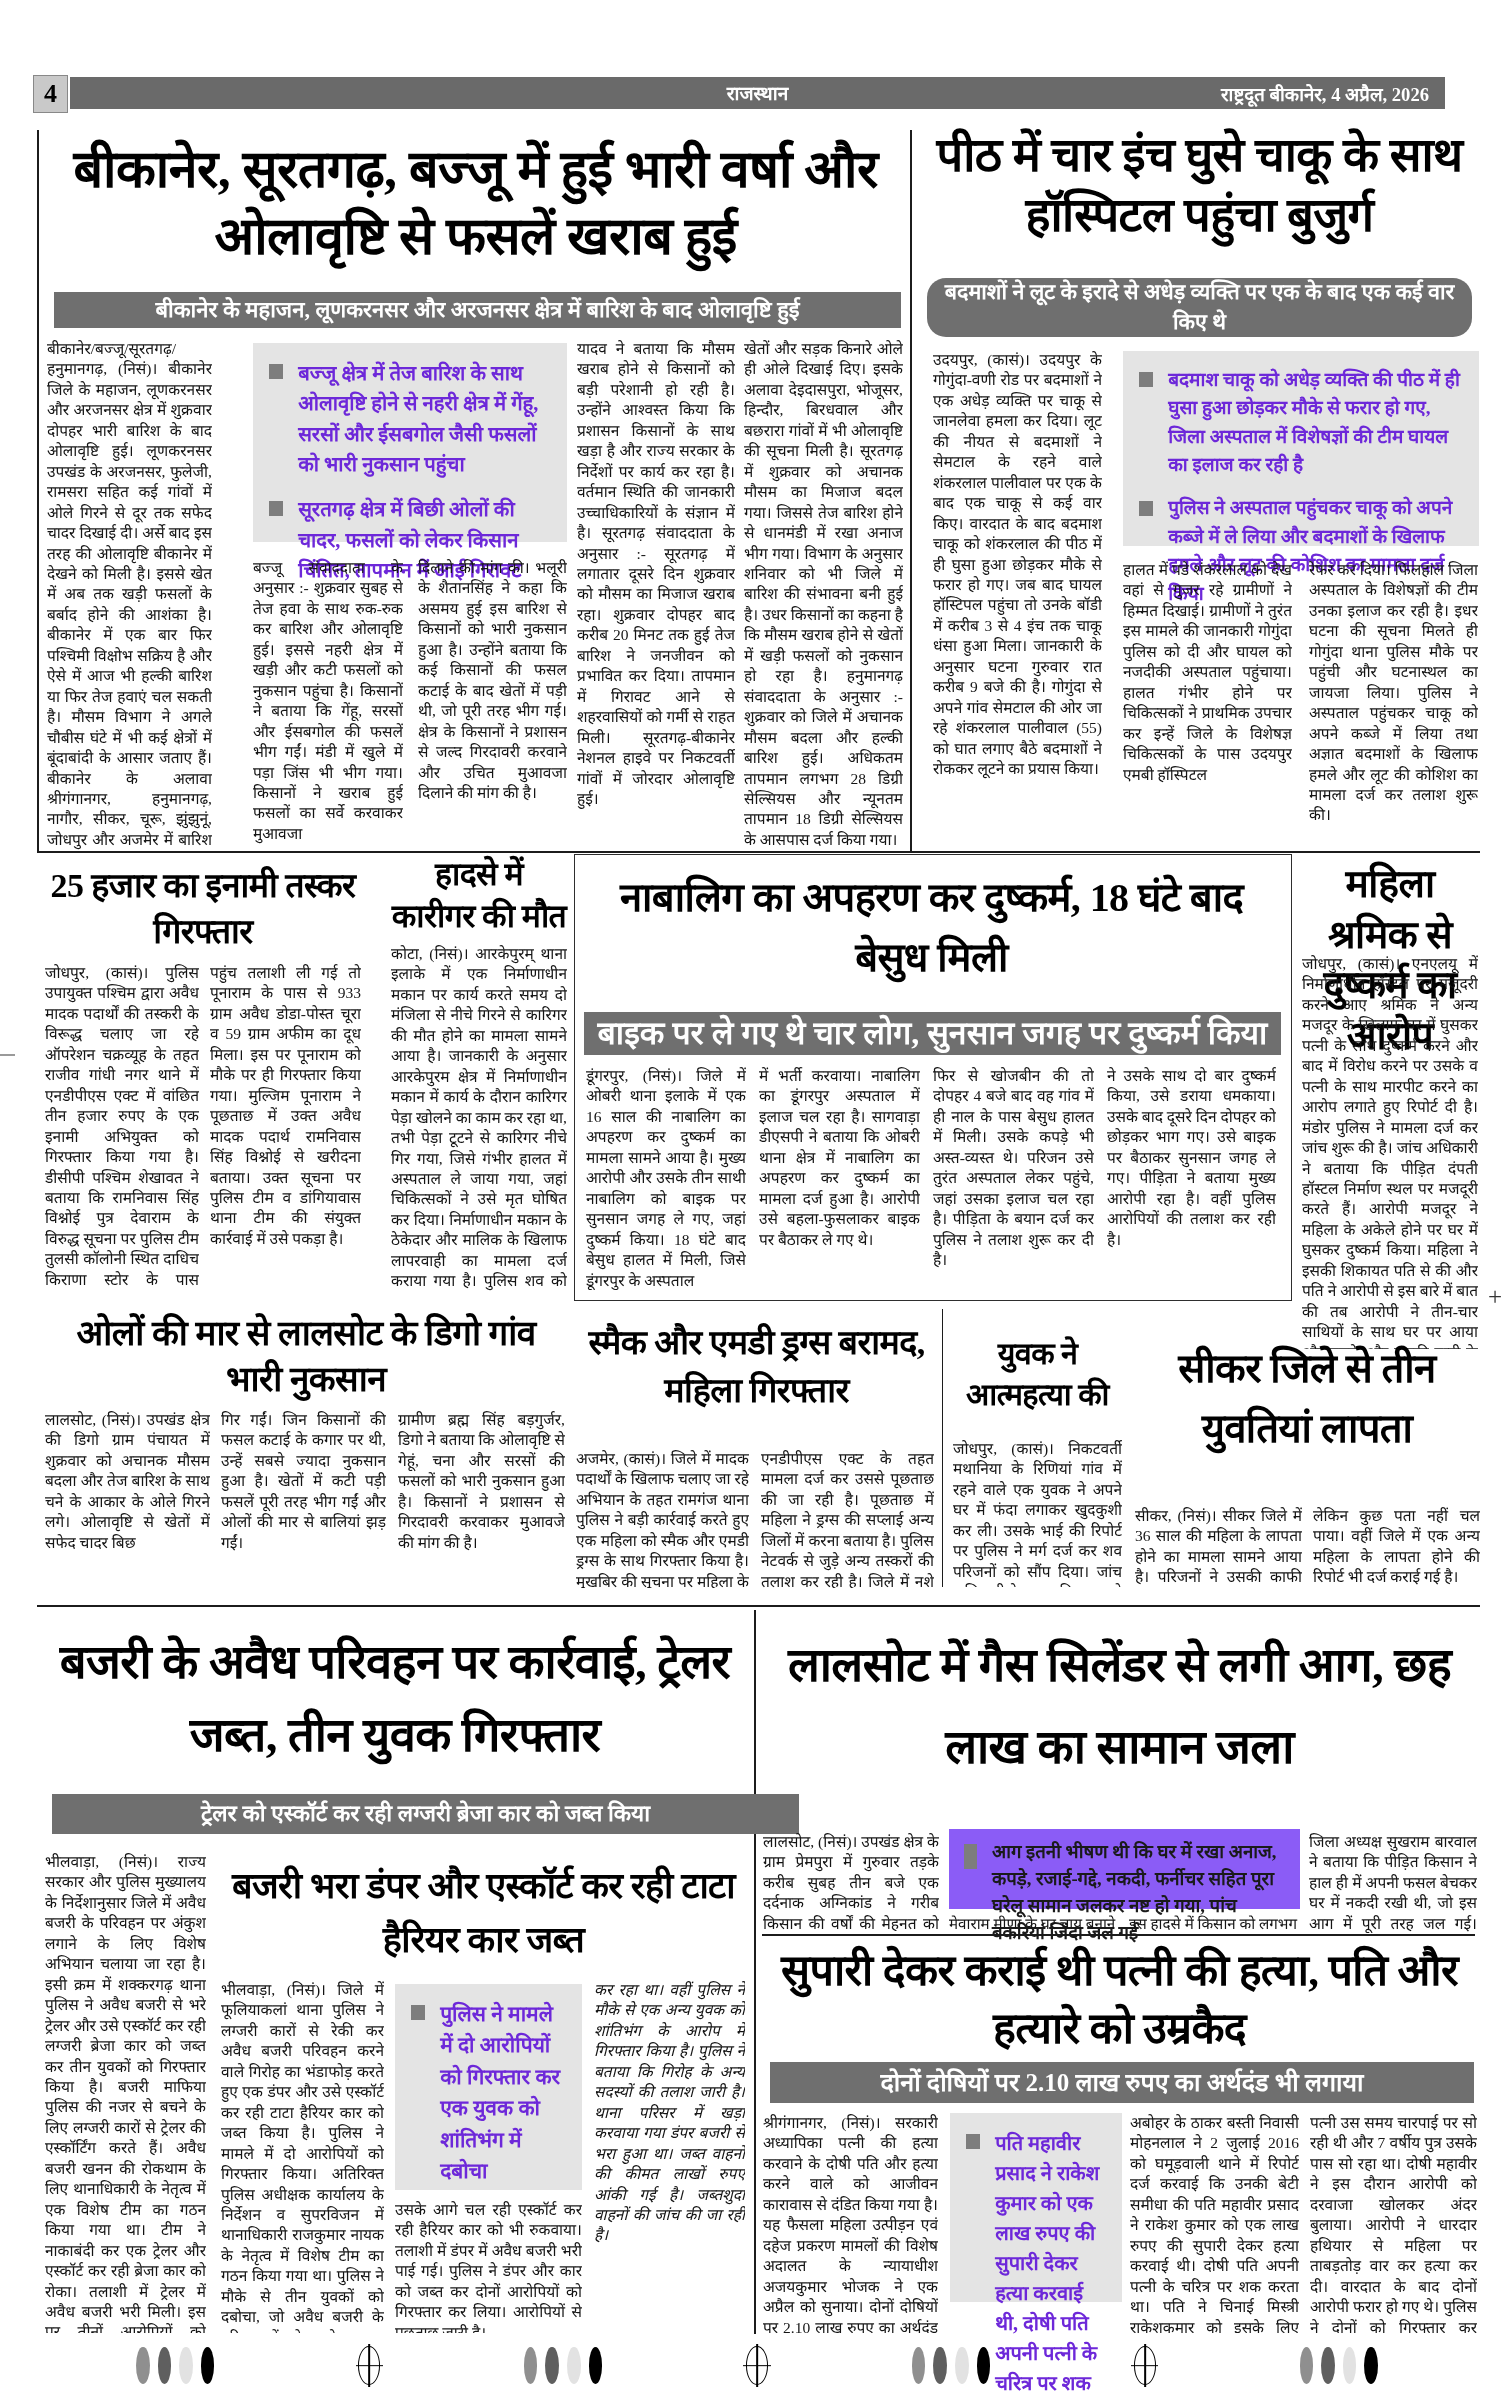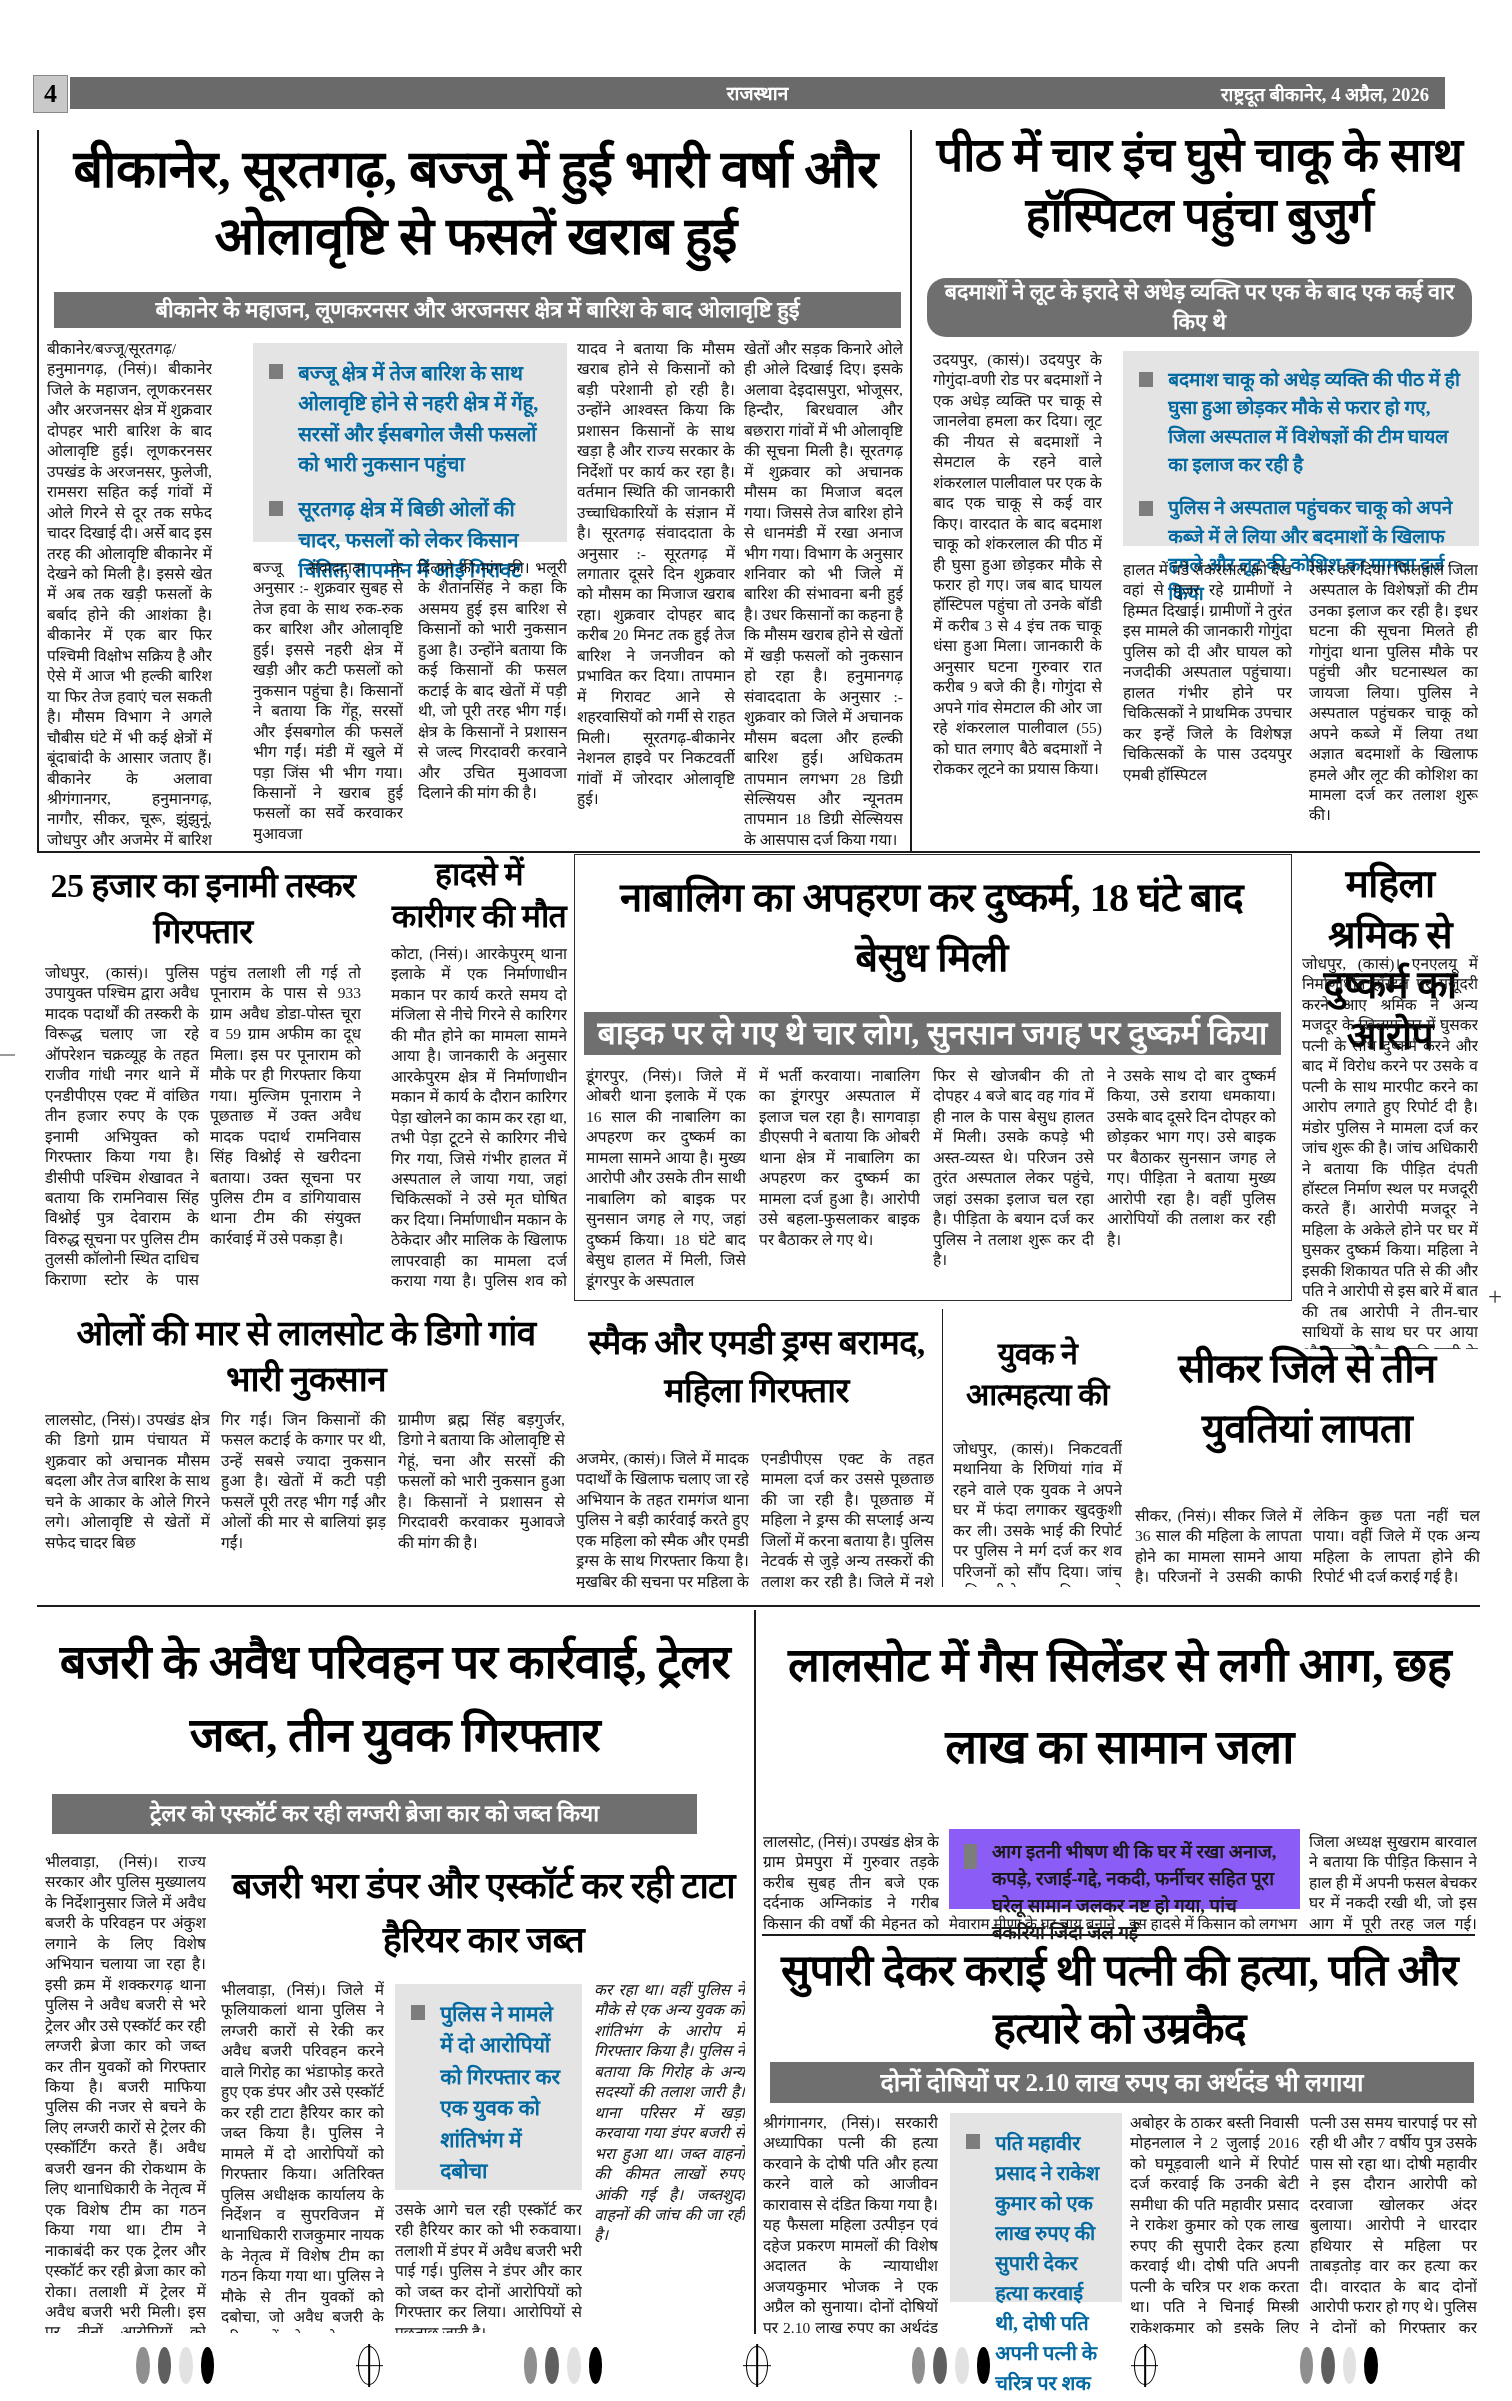--- a/index.html
+++ b/index.html
@@ -11,21 +11,21 @@
   .hbar .r{position:absolute;right:16px;top:0;bottom:0;display:flex;align-items:center;font-size:18.6px;}
   .pnum{position:absolute;background:#c9c9c9;color:#000;display:flex;align-items:center;justify-content:center;
         font-size:26px;font-weight:700;border:0.6px solid #888;}
   .hl{position:absolute;font-weight:700;color:#000;text-align:center;line-height:1.28;letter-spacing:-0.6px;}
   .subbar{position:absolute;background:#6f6f6f;color:#fff;font-weight:700;text-align:center;
           display:flex;align-items:center;justify-content:center;line-height:1.35;padding:2.3px 8px;box-sizing:border-box;}
   .body{position:absolute;font-size:15.5px;line-height:1.32;text-align:justify;overflow:hidden;}
   .bulbox{position:absolute;background:#e4e4e4;box-sizing:border-box;padding:14.7px 14.7px 5.6px 14.7px;}
   .bul{display:flex;margin-bottom:14.7px;}
   .bul .sq{flex:0 0 auto;width:14.7px;height:14.7px;background:#7d7d7d;margin:6.8px 14.7px 0 1.1px;}
-  .bul .tx{font-weight:700;font-size:20.3px;line-height:1.5;color:#0369a1;}
+  .bul .tx{font-weight:700;font-size:20.3px;line-height:1.5;color:#6d28d9;}
   .rule{position:absolute;background:#1c1c1c;}
   .grayrule{position:absolute;background:#9a9a9a;}
   .ebox{position:absolute;border:1.7px solid #2e2e2e;}
   .pullbox{position:absolute;background:#8b5cf6;box-sizing:border-box;padding:10.2px 13.6px;display:flex;}
   .pullbox .sq{flex:0 0 auto;width:13.6px;height:25px;background:#7d7d7d;margin:4.5px 14.7px 0 1.1px;}
   .pullbox .tx{font-weight:700;font-size:20px;line-height:1.45;color:#1a1a1a;}
   .frag{position:absolute;font-size:15.2px;line-height:1.3;white-space:nowrap;overflow:hidden;}
   .marks{position:absolute;display:flex;align-items:center;justify-content:space-between;}
   .dots{display:flex;gap:8px;}
   .dot{width:13.6px;height:37px;border-radius:50%;}
@@ -139,21 +139,21 @@
   </div>
 
   <div>
     <div class="hl" style="left:1135px;top:1339px;width:344px;font-size:40px;line-height:1.5;">सीकर जिले से तीन युवतियां लापता</div>
     <div class="body" style="left:1135px;top:1506px;width:167px;height:81px;">सीकर, (निसं)। सीकर जिले में 36 साल की महिला के लापता होने का मामला सामने आया है। परिजनों ने उसकी काफी तलाश की,</div>
     <div class="body" style="left:1313px;top:1506px;width:167px;height:81px;">लेकिन कुछ पता नहीं चल पाया। वहीं जिले में एक अन्य महिला के लापता होने की रिपोर्ट भी दर्ज कराई गई है।</div>
   </div>
 
   <div>
     <div class="hl" style="left:45px;top:1626px;width:700px;font-size:47px;line-height:1.55;">बजरी के अवैध परिवहन पर कार्रवाई, ट्रेलर जब्त, तीन युवक गिरफ्तार</div>
-    <div class="subbar" style="left:52px;top:1794px;width:645px;height:40px;font-size:22.6px;text-align:right;">ट्रेलर को एस्कॉर्ट कर रही लग्जरी ब्रेजा कार को जब्त किया</div>
+    <div class="subbar" style="left:52px;top:1794px;width:747px;height:40px;font-size:22.6px;text-align:right;">ट्रेलर को एस्कॉर्ट कर रही लग्जरी ब्रेजा कार को जब्त किया</div>
     <div class="body" style="left:45px;top:1852px;width:161px;height:481px;">भीलवाड़ा, (निसं)। राज्य सरकार और पुलिस मुख्यालय के निर्देशानुसार जिले में अवैध बजरी के परिवहन पर अंकुश लगाने के लिए विशेष अभियान चलाया जा रहा है। इसी क्रम में शक्करगढ़ थाना पुलिस ने अवैध बजरी से भरे ट्रेलर और उसे एस्कॉर्ट कर रही लग्जरी ब्रेजा कार को जब्त कर तीन युवकों को गिरफ्तार किया है। बजरी माफिया पुलिस की नजर से बचने के लिए लग्जरी कारों से ट्रेलर की एस्कॉर्टिंग करते हैं। अवैध बजरी खनन की रोकथाम के लिए थानाधिकारी के नेतृत्व में एक विशेष टीम का गठन किया गया था। टीम ने नाकाबंदी कर एक ट्रेलर और एस्कॉर्ट कर रही ब्रेजा कार को रोका। तलाशी में ट्रेलर में अवैध बजरी भरी मिली। इस पर तीनों आरोपियों को गिरफ्तार किया गया। आरोपी वाहनों को छोड़ने के एवज में पुलिस को रिश्वत की पेशकश कर रहे थे। जब्त वाहनों की कीमत लाखों रुपए आंकी गई है। पुलिस गिरोह के अन्य सदस्यों की तलाश में जुटी है।</div>
     <div class="hl" style="left:221px;top:1859px;width:525px;font-size:36px;line-height:1.5;">बजरी भरा डंपर और एस्कॉर्ट कर रही टाटा हैरियर कार जब्त</div>
     <div class="body" style="left:221px;top:1980px;width:163px;height:353px;">भीलवाड़ा, (निसं)। जिले में फूलियाकलां थाना पुलिस ने लग्जरी कारों से रेकी कर अवैध बजरी परिवहन करने वाले गिरोह का भंडाफोड़ करते हुए एक डंपर और उसे एस्कॉर्ट कर रही टाटा हैरियर कार को जब्त किया है। पुलिस ने मामले में दो आरोपियों को गिरफ्तार किया। अतिरिक्त पुलिस अधीक्षक कार्यालय के निर्देशन व सुपरविजन में थानाधिकारी राजकुमार नायक के नेतृत्व में विशेष टीम का गठन किया गया था। पुलिस ने मौके से तीन युवकों को दबोचा, जो अवैध बजरी के परिवहन में लगे हुए थे।</div>
     <div class="bulbox" style="left:395px;top:1984px;width:187px;height:206px;">
       <div class="bul">
           <span class="sq"></span>
           <span class="tx" style="font-size:21px;">पुलिस ने मामले में दो आरोपियों को गिरफ्तार कर एक युवक को शांतिभंग में दबोचा</span>
         </div>
     </div>
     <div class="body" style="left:395px;top:2200px;width:187px;height:133px;">उसके आगे चल रही एस्कॉर्ट कर रही हैरियर कार को भी रुकवाया। तलाशी में डंपर में अवैध बजरी भरी पाई गई। पुलिस ने डंपर और कार को जब्त कर दोनों आरोपियों को गिरफ्तार कर लिया। आरोपियों से पूछताछ जारी है।</div>

